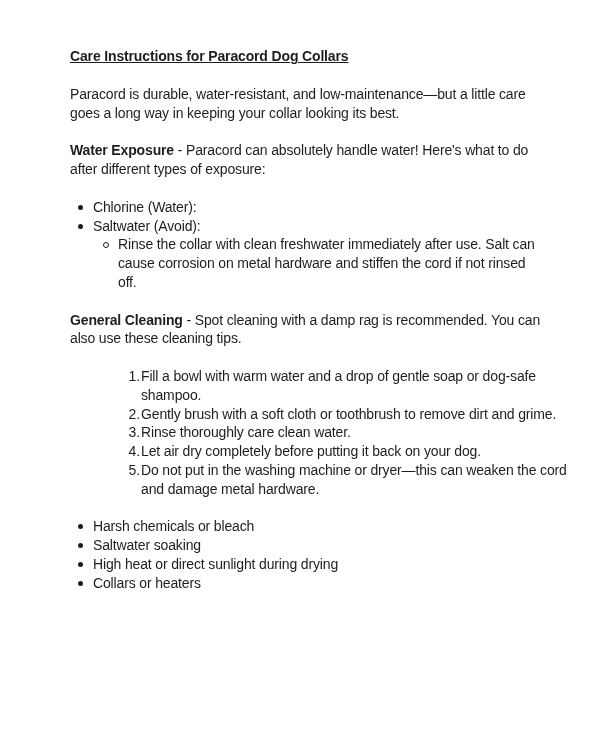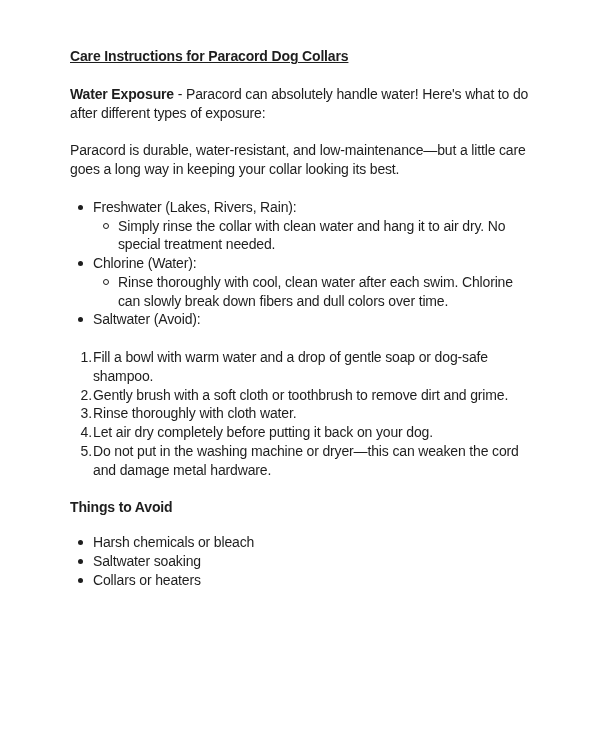--- a/index.html
+++ b/index.html
@@ -66,21 +66,21 @@
     left: -15px;
     top: 6.5px;
     width: 4px;
     height: 4px;
     border-radius: 50%;
     border: 1px solid #1e1e1e;
     background: transparent;
   }
   
   ol.steps { counter-reset: step; }
-  ol.steps > li { counter-increment: step; }
+  ol.steps > li { counter-increment: step; margin-left: 48px; }
   ol.steps > li::before {
     content: counter(step) ".";
     position: absolute;
     right: 100%;
     margin-right: 1px;
     top: 0;
     white-space: nowrap;
   }
 
   .heading {
@@ -89,50 +89,49 @@
   }
   ul.bullets.tight { margin-top: 16px; }
 </style>
 </head>
 <body>
 
 <div class="doc">
 
   <h1 class="title" data-bind="document.title">Care Instructions for Paracord Dog Collars</h1>
 
+  <p class="para" data-bind="document.intro">Paracord is durable, water-resistant, and low-maintenance—but a little care
+goes a long way in keeping your collar looking its best.</p>
+
   <p class="para"><span class="bold-lead" data-bind="document.water_exposure.label">Water Exposure</span><span data-bind="document.water_exposure.text"> - Paracord can absolutely handle water! Here's what to do
 after different types of exposure:</span></p>
 
-  <p class="para" data-bind="document.intro">Paracord is durable, water-resistant, and low-maintenance—but a little care
-goes a long way in keeping your collar looking its best.</p>
-
   <ul class="bullets">
-    <li><span data-bind="document.water_exposure.items.0.label">Freshwater (Lakes, Rivers, Rain):</span><ul class="sub-bullets">
-          <li data-bind="document.water_exposure.items.0.detail">Simply rinse the collar with clean water and hang it to air dry. No
-special treatment needed.</li>
+    <li><span data-bind="document.water_exposure.items.1.label">Chlorine (Water):</span></li>
+    <li><span data-bind="document.water_exposure.items.2.label">Saltwater (Avoid):</span><ul class="sub-bullets">
+          <li data-bind="document.water_exposure.items.2.detail">Rinse the collar with clean freshwater immediately after use. Salt can
+cause corrosion on metal hardware and stiffen the cord if not rinsed
+off.</li>
         </ul></li>
-    <li><span data-bind="document.water_exposure.items.1.label">Chlorine (Water):</span><ul class="sub-bullets">
-          <li data-bind="document.water_exposure.items.1.detail">Rinse thoroughly with cool, clean water after each swim. Chlorine
-can slowly break down fibers and dull colors over time.</li>
-        </ul></li>
-    <li><span data-bind="document.water_exposure.items.2.label">Saltwater (Avoid):</span></li>
   </ul>
 
+  <p class="para"><span class="bold-lead" data-bind="document.general_cleaning.label">General Cleaning</span><span data-bind="document.general_cleaning.text"> - Spot cleaning with a damp rag is recommended. You can
+also use these cleaning tips.</span></p>
 
   <ol class="steps">
     <li data-bind="document.general_cleaning.steps.0">Fill a bowl with warm water and a drop of gentle soap or dog-safe
 shampoo.</li>
     <li data-bind="document.general_cleaning.steps.1">Gently brush with a soft cloth or toothbrush to remove dirt and grime.</li>
-    <li data-bind="document.general_cleaning.steps.2">Rinse thoroughly with cloth water.</li>
+    <li data-bind="document.general_cleaning.steps.2">Rinse thoroughly care clean water.</li>
     <li data-bind="document.general_cleaning.steps.3">Let air dry completely before putting it back on your dog.</li>
     <li data-bind="document.general_cleaning.steps.4">Do not put in the washing machine or dryer—this can weaken the cord
 and damage metal hardware.</li>
   </ol>
 
-  <p class="heading" data-bind="document.things_to_avoid.label">Things to Avoid</p>
 
   <ul class="bullets tight">
     <li data-bind="document.things_to_avoid.items.0">Harsh chemicals or bleach</li>
     <li data-bind="document.things_to_avoid.items.1">Saltwater soaking</li>
+    <li data-bind="document.things_to_avoid.items.2">High heat or direct sunlight during drying</li>
     <li data-bind="document.things_to_avoid.items.3">Collars or heaters</li>
   </ul>
 
 </div>
 
 </body></html>

